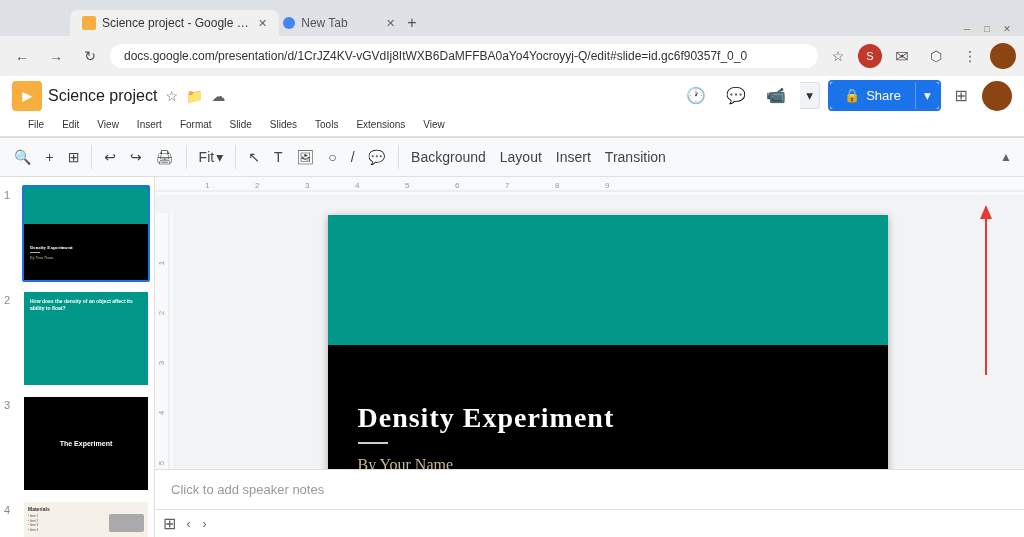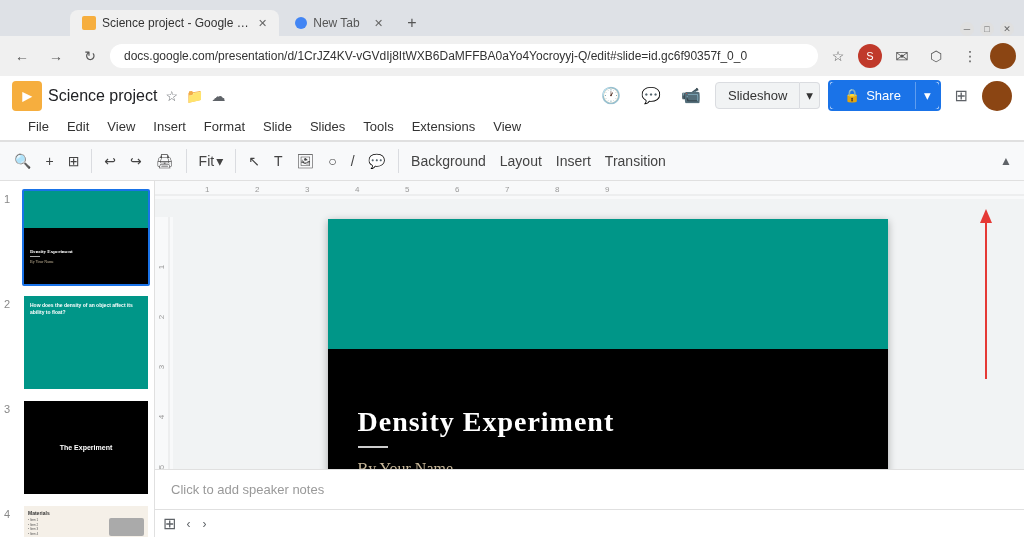--- a/index.html
+++ b/index.html
@@ -4,21 +4,21 @@
   <style>
     * { box-sizing: border-box; margin: 0; padding: 0; }
     body { font-family: 'Arial', sans-serif; background: #f0f0f0; overflow: hidden; width: 1024px; height: 537px; }
 
     
     .browser-frame { width: 1024px; height: 537px; display: flex; flex-direction: column; background: #dee1e6; }
 
     
     .tab-bar { background: #dee1e6; display: flex; align-items: flex-end; padding: 6px 0 0 0; height: 36px; }
     .tab-active { background: #f0f0f0; border-radius: 8px 8px 0 0; padding: 6px 12px; display: flex; align-items: center; gap: 6px; font-size: 12px; color: #333; min-width: 180px; }
-    .tab-inactive { background: transparent; padding: 6px 16px; display: flex; align-items: center; gap: 6px; font-size: 12px; color: #555; min-width: 120px; }
+    .tab-inactive { background: transparent; padding: 6px 4px; display: flex; align-items: center; gap: 6px; font-size: 12px; color: #555; min-width: 120px; }
     .tab-favicon { width: 14px; height: 14px; border-radius: 2px; }
     .tab-favicon-slides { background: #f6ae3e; }
     .tab-favicon-new { background: #4285f4; border-radius: 50%; }
     .tab-close { margin-left: auto; color: #666; cursor: pointer; font-size: 11px; }
     .tab-new-btn { padding: 4px 8px; color: #555; font-size: 16px; cursor: pointer; }
 
     
     .address-bar { background: #f0f0f0; display: flex; align-items: center; padding: 4px 8px; gap: 6px; height: 40px; }
     .nav-btn { background: none; border: none; color: #555; cursor: pointer; font-size: 14px; padding: 4px; border-radius: 50%; width: 28px; height: 28px; display: flex; align-items: center; justify-content: center; }
     .address-input { flex: 1; background: white; border: none; border-radius: 20px; padding: 5px 14px; font-size: 12px; color: #333; outline: none; }
@@ -42,21 +42,21 @@
     .slides-title-right { display: flex; align-items: center; gap: 8px; }
     .icon-btn-round { background: none; border: none; cursor: pointer; color: #5f6368; font-size: 16px; padding: 4px 6px; }
     .slideshow-btn { background: #f1f3f4; border: 1px solid #dadce0; border-radius: 4px 0 0 4px; padding: 5px 12px; font-size: 13px; color: #333; cursor: pointer; }
     .slideshow-dropdown { background: #f1f3f4; border: 1px solid #dadce0; border-left: none; border-radius: 0 4px 4px 0; padding: 5px 6px; cursor: pointer; color: #333; }
     .share-btn { background: #1a73e8; border: none; border-radius: 4px 0 0 4px; padding: 6px 14px; color: white; font-size: 13px; font-weight: 500; cursor: pointer; display: flex; align-items: center; gap: 6px; }
     .share-dropdown { background: #1a73e8; border: none; border-radius: 0 4px 4px 0; padding: 6px 8px; color: white; cursor: pointer; border-left: 1px solid rgba(255,255,255,0.3); }
     .user-avatar { width: 30px; height: 30px; border-radius: 50%; background: #8b4513; cursor: pointer; }
 
     
     .menu-bar { display: flex; align-items: center; padding: 2px 8px; gap: 2px; }
-    .menu-item { background: none; border: none; font-size: 13px; color: #333; padding: 4px 8px; cursor: pointer; border-radius: 4px; }
+    .menu-item { background: none; border: none; font-size: 10px; color: #333; padding: 4px 8px; cursor: pointer; border-radius: 4px; }
 
     
     .toolbar { background: #f8f9fa; border-top: 1px solid #e0e0e0; border-bottom: 1px solid #e0e0e0; display: flex; align-items: center; padding: 4px 8px; gap: 2px; height: 40px; }
     .tool-btn { background: none; border: none; cursor: pointer; color: #444; font-size: 14px; padding: 4px 6px; border-radius: 4px; display: flex; align-items: center; gap: 2px; }
     .tool-separator { width: 1px; background: #dadce0; height: 24px; margin: 0 4px; }
     .toolbar-right { margin-left: auto; display: flex; align-items: center; }
     .collapse-btn { background: none; border: none; cursor: pointer; color: #5f6368; font-size: 12px; padding: 4px; }
 
     
     .main-content { flex: 1; display: flex; overflow: hidden; background: #f1f3f4; }
@@ -165,21 +165,20 @@
             <button class="title-icon-btn">☆</button>
             <button class="title-icon-btn">📁</button>
             <button class="title-icon-btn">☁</button>
           </div>
         </div>
         <div class="slides-title-right">
           <button class="icon-btn-round">🕐</button>
           <button class="icon-btn-round">💬</button>
           <button class="icon-btn-round">📹</button>
           <div style="display:flex;">
-            <button class="slideshow-btn">Slideshow</button>
             <button class="slideshow-dropdown">▾</button>
           </div>
           <div style="display:flex;border-radius:4px;overflow:hidden;border:2px solid #1a73e8;">
             <button class="share-btn">
               <span>🔒</span>
               <span>Share</span>
             </button>
             <button class="share-dropdown">▾</button>
           </div>
           <button class="icon-btn-round">⊞</button>

